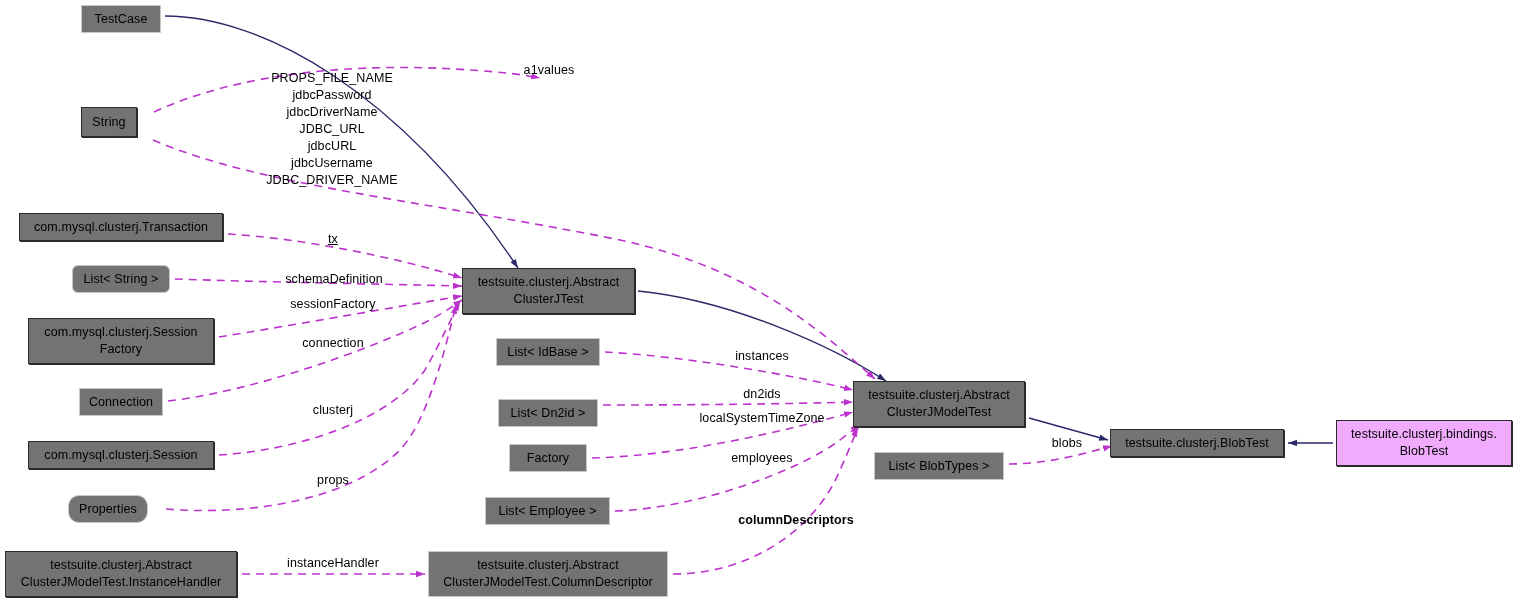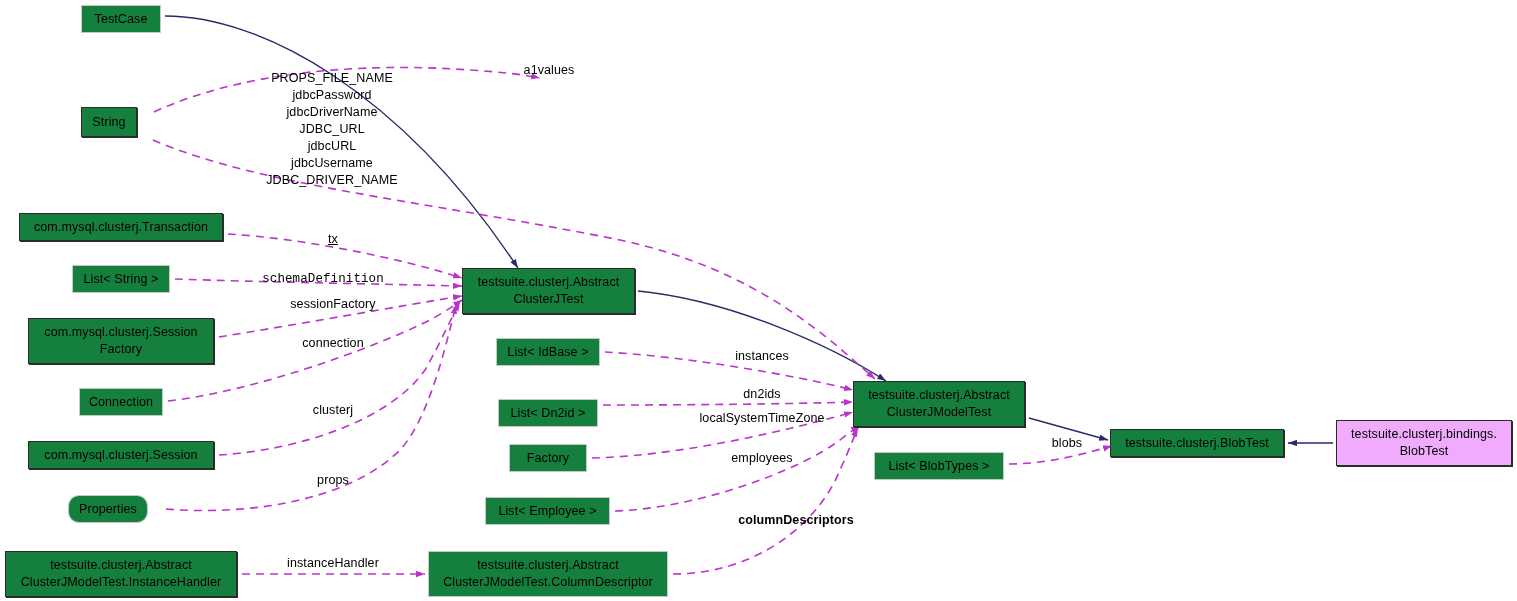--- a/index.html
+++ b/index.html
@@ -25,21 +25,21 @@
     height: 601px;
     pointer-events: none;
   }
   .node {
     position: absolute;
     box-sizing: border-box;
     display: flex;
     align-items: center;
     justify-content: center;
     text-align: center;
-    background: #15803d;
+    background: #737373;
     border: 1px solid #c8c8c8;
     font-size: 12.5px;
     line-height: 17px;
     color: #000000;
     letter-spacing: 0.1px;
     white-space: pre-line;
     padding: 0 4px;
   }
   .node.strong {
     border: 1px solid #2b2b2b;
@@ -95,21 +95,21 @@
         <path d="M 615,511 C 700,508 800,470 840,440 C 850,432 856,428 860,426" fill="none" stroke="#bb33cc" stroke-width="1.6" stroke-dasharray="8,6" marker-end="url(#arrow-usage)"></path>
         <path d="M 673,574 C 760,574 820,520 840,470 C 850,448 855,434 858,428" fill="none" stroke="#bb33cc" stroke-width="1.6" stroke-dasharray="8,6" marker-end="url(#arrow-usage)"></path>
         <path d="M 1009,464 C 1050,464 1090,452 1112,446" fill="none" stroke="#bb33cc" stroke-width="1.6" stroke-dasharray="8,6" marker-end="url(#arrow-usage)"></path>
       </g>
   </svg>
 
   <div id="nodes-group">
       <div class="node" style="left: 81px; top: 5px; width: 80px; height: 28px;">TestCase</div>
       <div class="node strong" style="left: 81px; top: 107px; width: 56px; height: 30px;">String</div>
       <div class="node strong" style="left: 19px; top: 213px; width: 204px; height: 28px;">com.mysql.clusterj.Transaction</div>
-      <div class="node" style="left: 72px; top: 265px; width: 98px; height: 28px;">List&lt; String &gt;</div>
+      <div class="node" style="left: 72px; top: 265px; width: 98px; height: 28px; border-radius: 6px;">List&lt; String &gt;</div>
       <div class="node strong" style="left: 28px; top: 318px; width: 186px; height: 46px;">com.mysql.clusterj.Session
 Factory</div>
       <div class="node" style="left: 79px; top: 388px; width: 84px; height: 28px;">Connection</div>
       <div class="node strong" style="left: 28px; top: 441px; width: 186px; height: 28px;">com.mysql.clusterj.Session</div>
       <div class="node" style="left: 68px; top: 495px; width: 80px; height: 28px; border-radius: 11px;">Properties</div>
       <div class="node strong" style="left: 5px; top: 551px; width: 232px; height: 46px;">testsuite.clusterj.Abstract
 ClusterJModelTest.InstanceHandler</div>
       <div class="node strong" style="left: 462px; top: 268px; width: 173px; height: 46px;">testsuite.clusterj.Abstract
 ClusterJTest</div>
       <div class="node" style="left: 496px; top: 338px; width: 104px; height: 28px;">List&lt; IdBase &gt;</div>
@@ -128,21 +128,21 @@
   <div id="labels-group">
       <div class="edge-label" style="left: 549px; top: 62px;">a1values</div>
       <div class="edge-label" style="left: 332px; top: 70px;">PROPS_FILE_NAME
 jdbcPassword
 jdbcDriverName
 JDBC_URL
 jdbcURL
 jdbcUsername
 JDBC_DRIVER_NAME</div>
       <div class="edge-label" style="left: 333px; top: 231px; text-decoration: underline;">tx</div>
-      <div class="edge-label" style="left: 323px; top: 271px; font-family: Liberation Mono, monospace;">schemaDefinition</div>
+      <div class="edge-label" style="left: 334px; top: 271px;">schemaDefinition</div>
       <div class="edge-label" style="left: 333px; top: 296px;">sessionFactory</div>
       <div class="edge-label" style="left: 333px; top: 335px;">connection</div>
       <div class="edge-label" style="left: 333px; top: 402px;">clusterj</div>
       <div class="edge-label" style="left: 333px; top: 472px;">props</div>
       <div class="edge-label" style="left: 333px; top: 555px;">instanceHandler</div>
       <div class="edge-label" style="left: 762px; top: 348px;">instances</div>
       <div class="edge-label" style="left: 762px; top: 386px;">dn2ids</div>
       <div class="edge-label" style="left: 762px; top: 410px;">localSystemTimeZone</div>
       <div class="edge-label" style="left: 762px; top: 450px;">employees</div>
       <div class="edge-label" style="left: 796px; top: 512px; font-weight: bold;">columnDescriptors</div>

